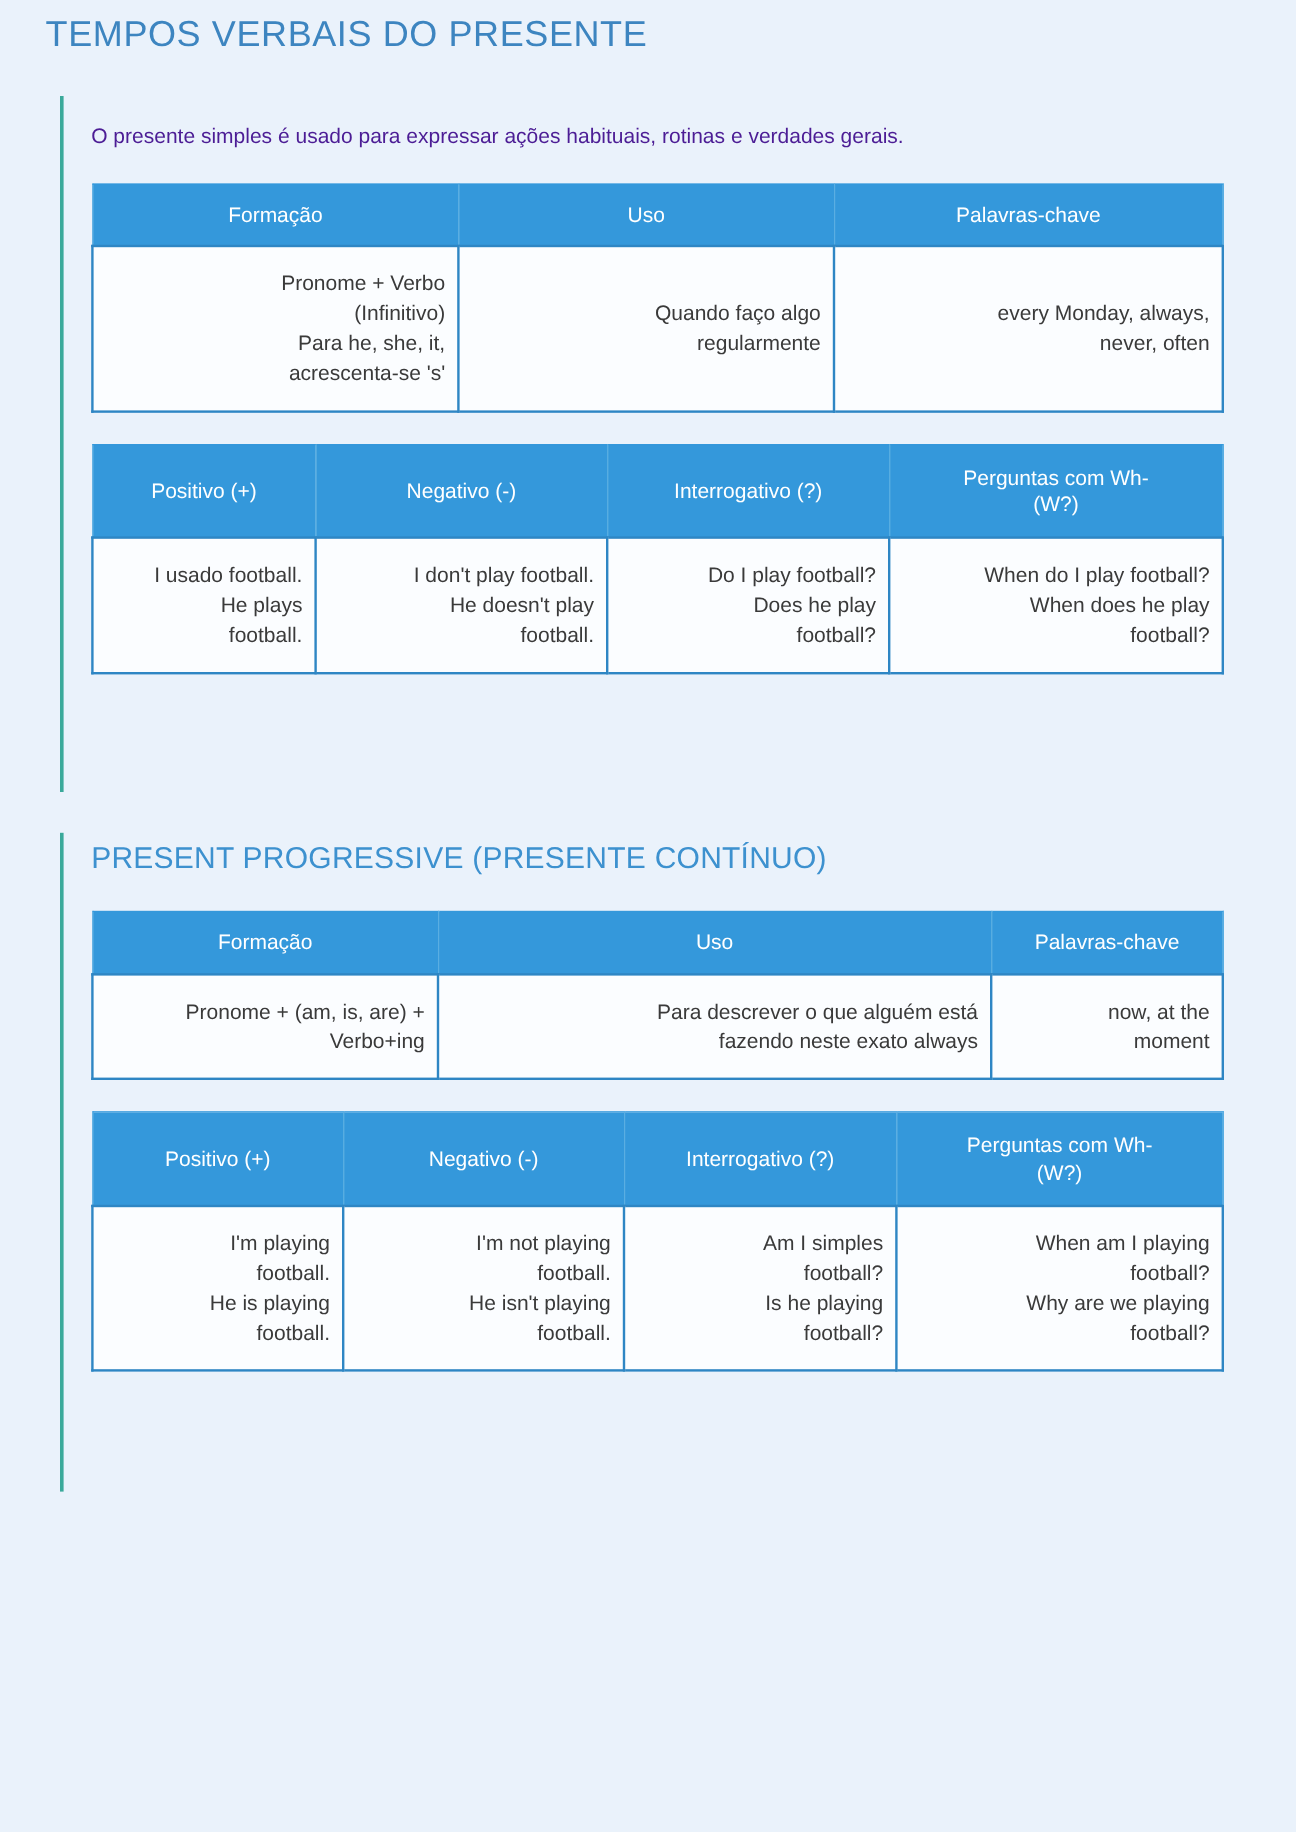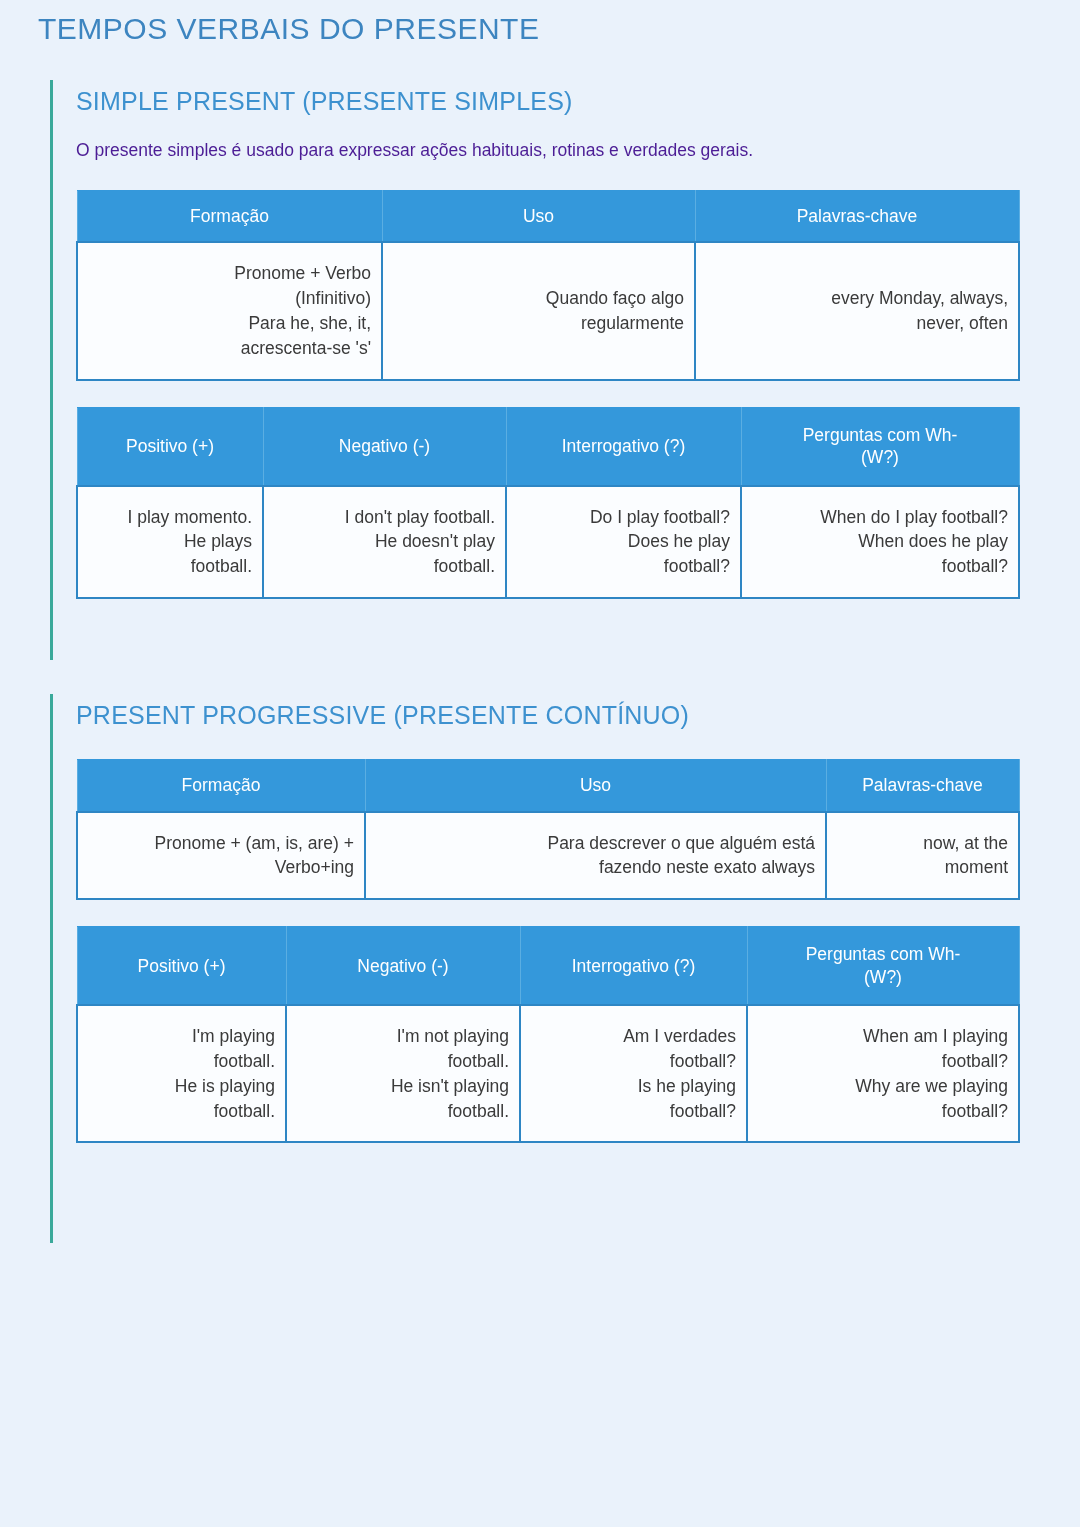--- a/index.html
+++ b/index.html
@@ -112,21 +112,20 @@
 <body>
 
 <div class="page">
 
   <div class="page-title">TEMPOS VERBAIS DO PRESENTE</div>
 
   <div class="section" id="section-simple-present">
     <div class="section-accent"></div>
     <div class="section-body">
 
-      <div class="section-title">SIMPLE PRESENT (PRESENTE SIMPLES)</div>
 
       <div class="section-desc">O presente simples é usado para expressar ações habituais, rotinas e verdades gerais.</div>
 
       <table class="tbl">
         <colgroup>
           <col style="width:305px">
           <col style="width:313px">
           <col style="width:324px">
         </colgroup>
         <thead>
@@ -170,21 +169,21 @@
             <th>Interrogativo (?)</th>
             <th>
               <div>Perguntas com Wh-</div>
               <div>(W?)</div>
             </th>
           </tr>
         </thead>
         <tbody>
           <tr>
             <td>
-              <div>I play momento.</div>
+              <div>I usado football.</div>
               <div>He plays</div>
               <div>football.</div>
             </td>
             <td>
               <div>I don't play football.</div>
               <div>He doesn't play</div>
               <div>football.</div>
             </td>
             <td>
               <div>Do I play football?</div>
@@ -267,21 +266,21 @@
               <div>He is playing</div>
               <div>football.</div>
             </td>
             <td>
               <div>I'm not playing</div>
               <div>football.</div>
               <div>He isn't playing</div>
               <div>football.</div>
             </td>
             <td>
-              <div>Am I verdades</div>
+              <div>Am I simples</div>
               <div>football?</div>
               <div>Is he playing</div>
               <div>football?</div>
             </td>
             <td>
               <div>When am I playing</div>
               <div>football?</div>
               <div>Why are we playing</div>
               <div>football?</div>
             </td>

